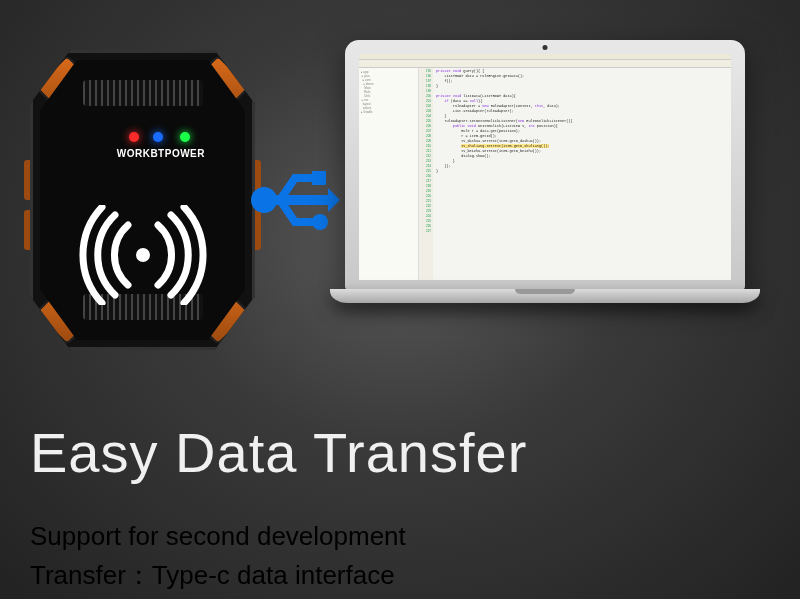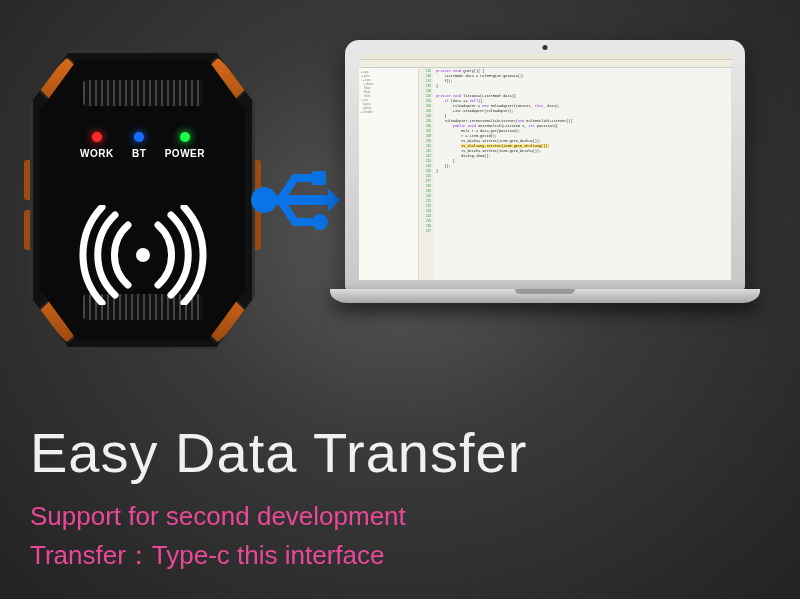--- a/index.html
+++ b/index.html
@@ -83,21 +83,21 @@
     border-radius: 4px;
   }
   .grill.top { top: 20px; }
   .grill.bot { bottom: 20px; }
   .leds {
     position: absolute;
     top: 72px;
     left: 0;
     right: 0;
     display: flex;
-    justify-content: space-between;
+    justify-content: flex-end;
     padding: 0 40px;
   }
   .led-group { text-align: center; }
   .led {
     width: 10px; height: 10px; border-radius: 50%;
     margin: 0 auto 6px;
     box-shadow: 0 0 8px currentColor;
   }
   .led.red { background: #ff2a2a; color: #ff2a2a; }
   .led.blue { background: #1a6cff; color: #1a6cff; }
@@ -230,27 +230,27 @@
     position: absolute;
     left: 30px;
     top: 420px;
     right: 30px;
     color: #e8e8e8;
   }
   .headline {
     font-size: 56px;
     font-weight: 300;
     letter-spacing: 1px;
-    margin-bottom: 12px;
+    margin-bottom: 32px;
     color: #f0f0f0;
   }
   .subline {
     font-size: 26px;
     font-weight: 300;
-    color: #ec4899;
+    color: #000000;
     line-height: 1.5;
   }
 </style>
 </head>
 <body>
 
 <div class="stage">
 
   <div class="device">
     <div class="side-bump l1"></div>
@@ -350,15 +350,15 @@
     <div class="base">
       <div class="notch"></div>
     </div>
   </div>
 </div>
 
 <div class="text-block">
   <div class="headline">Easy Data Transfer</div>
   <div class="subline">Support for second development</div>
   <div class="subline">
-    <span>Transfer：</span><span>Type-c this interface</span>
+    <span>Transfer：</span><span>Type-c data interface</span>
   </div>
 </div>
 
 </body></html>

